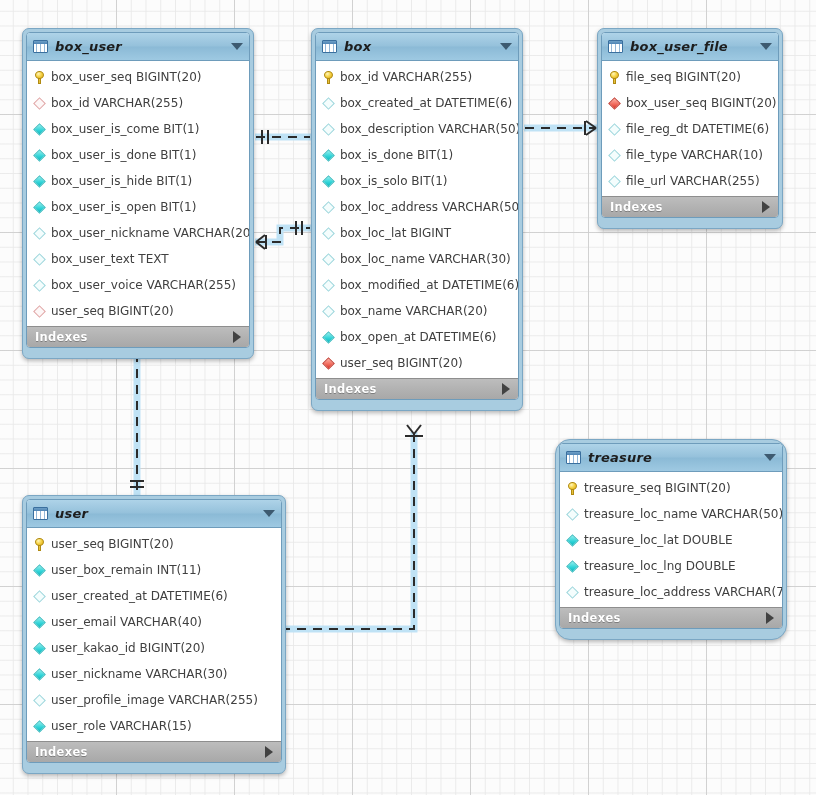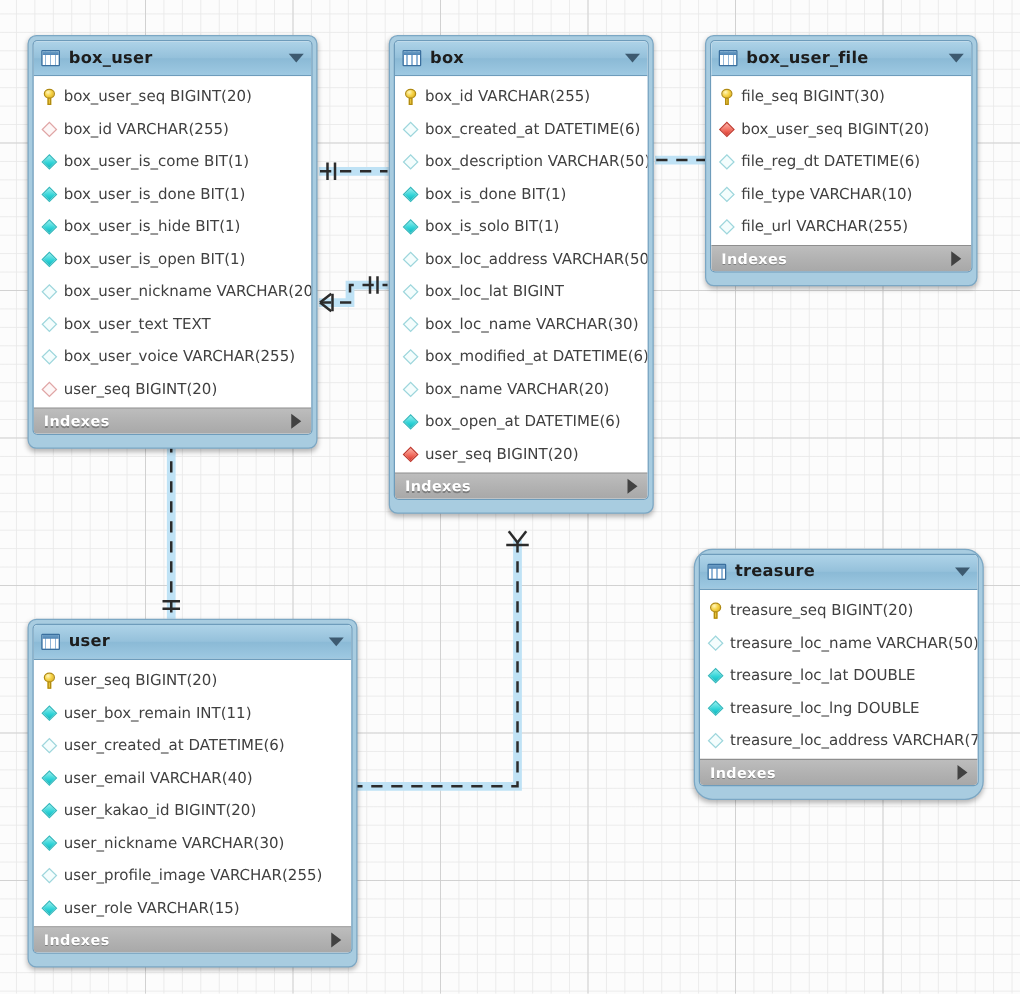--- a/index.html
+++ b/index.html
@@ -39,20 +39,21 @@
     overflow:hidden;
     background:#ffffff;
   }
   .tbl-hdr{
     height:27px;
     display:flex;
     align-items:center;
     padding:0 6px 0 6px;
     background:linear-gradient(to bottom,#aed3e8 0%,#95c1db 48%,#8bbad6 52%,#9ec9e2 100%);
     border-bottom:1px solid #6e9cbb;
+    font-style:italic;
   }
   .tbl-icon{
     width:15px;height:13px;
     flex:0 0 auto;
     margin-right:7px;
     border:1px solid #3a6f9e;
     border-radius:1px;
     background:
       linear-gradient(to right,
         #ffffff 0 2px,#93b7d8 2px 3px,
@@ -320,31 +321,31 @@
             <span class="col-txt">user_seq BIGINT(20)</span>
           </div>
       </div>
       <div class="tbl-ftr">
         <span class="ftr-txt">Indexes</span>
         <span class="ftr-caret"></span>
       </div>
     </div>
   </div>
 
-  <div class="tbl" style="left:564px;top:28px;width:218px;">
+  <div class="tbl" style="left:597px;top:28px;width:186px;">
     <div class="tbl-inner">
       <div class="tbl-hdr">
         <span class="tbl-icon"></span>
         <span class="tbl-title">box_user_file</span>
         <span class="hdr-caret"></span>
       </div>
       <div class="cols">
         <div class="col">
             <span class="g g-key"></span>
-            <span class="col-txt">file_seq BIGINT(30)</span>
+            <span class="col-txt">file_seq BIGINT(20)</span>
           </div>
         <div class="col">
             <span class="g g-dia d-fill-red"></span>
             <span class="col-txt">box_user_seq BIGINT(20)</span>
           </div>
         <div class="col">
             <span class="g g-dia d-hollow-cyan"></span>
             <span class="col-txt">file_reg_dt DATETIME(6)</span>
           </div>
         <div class="col">

